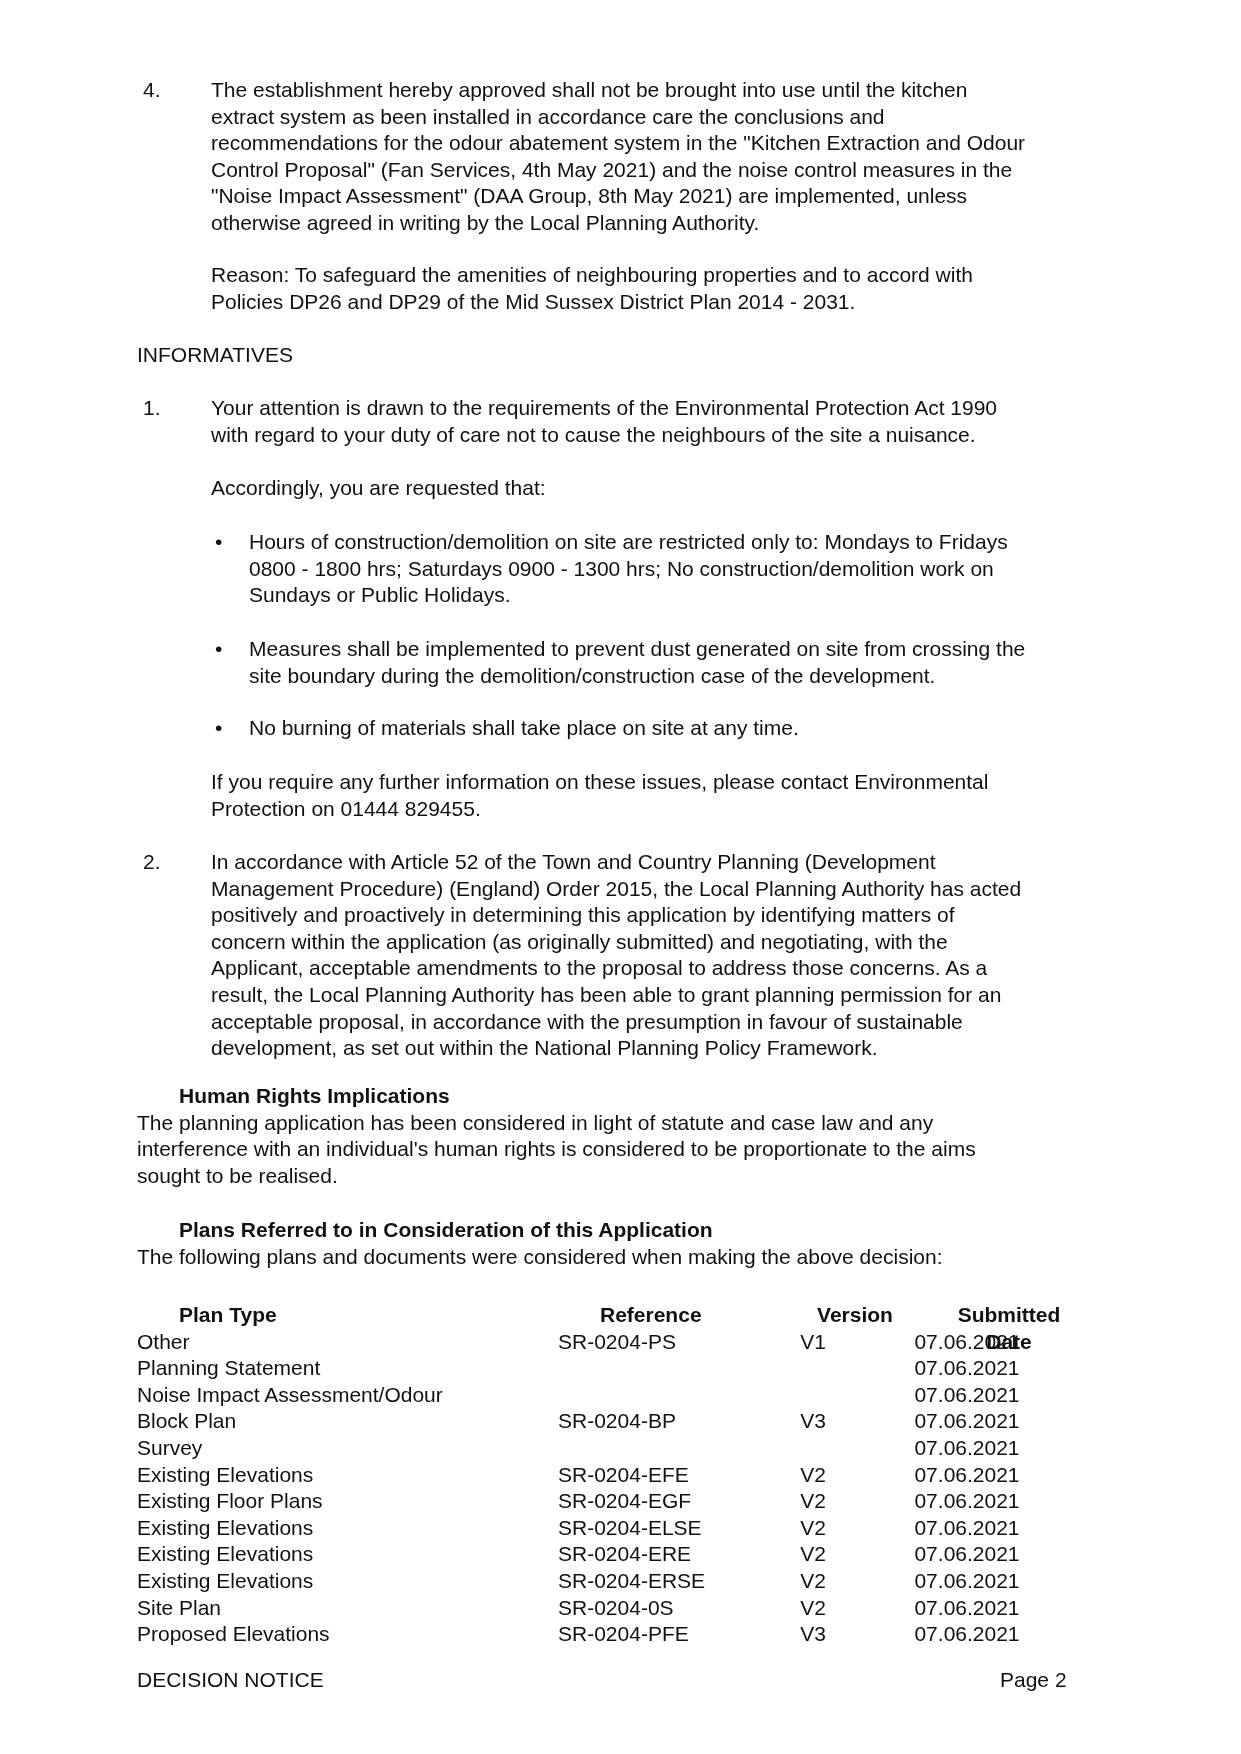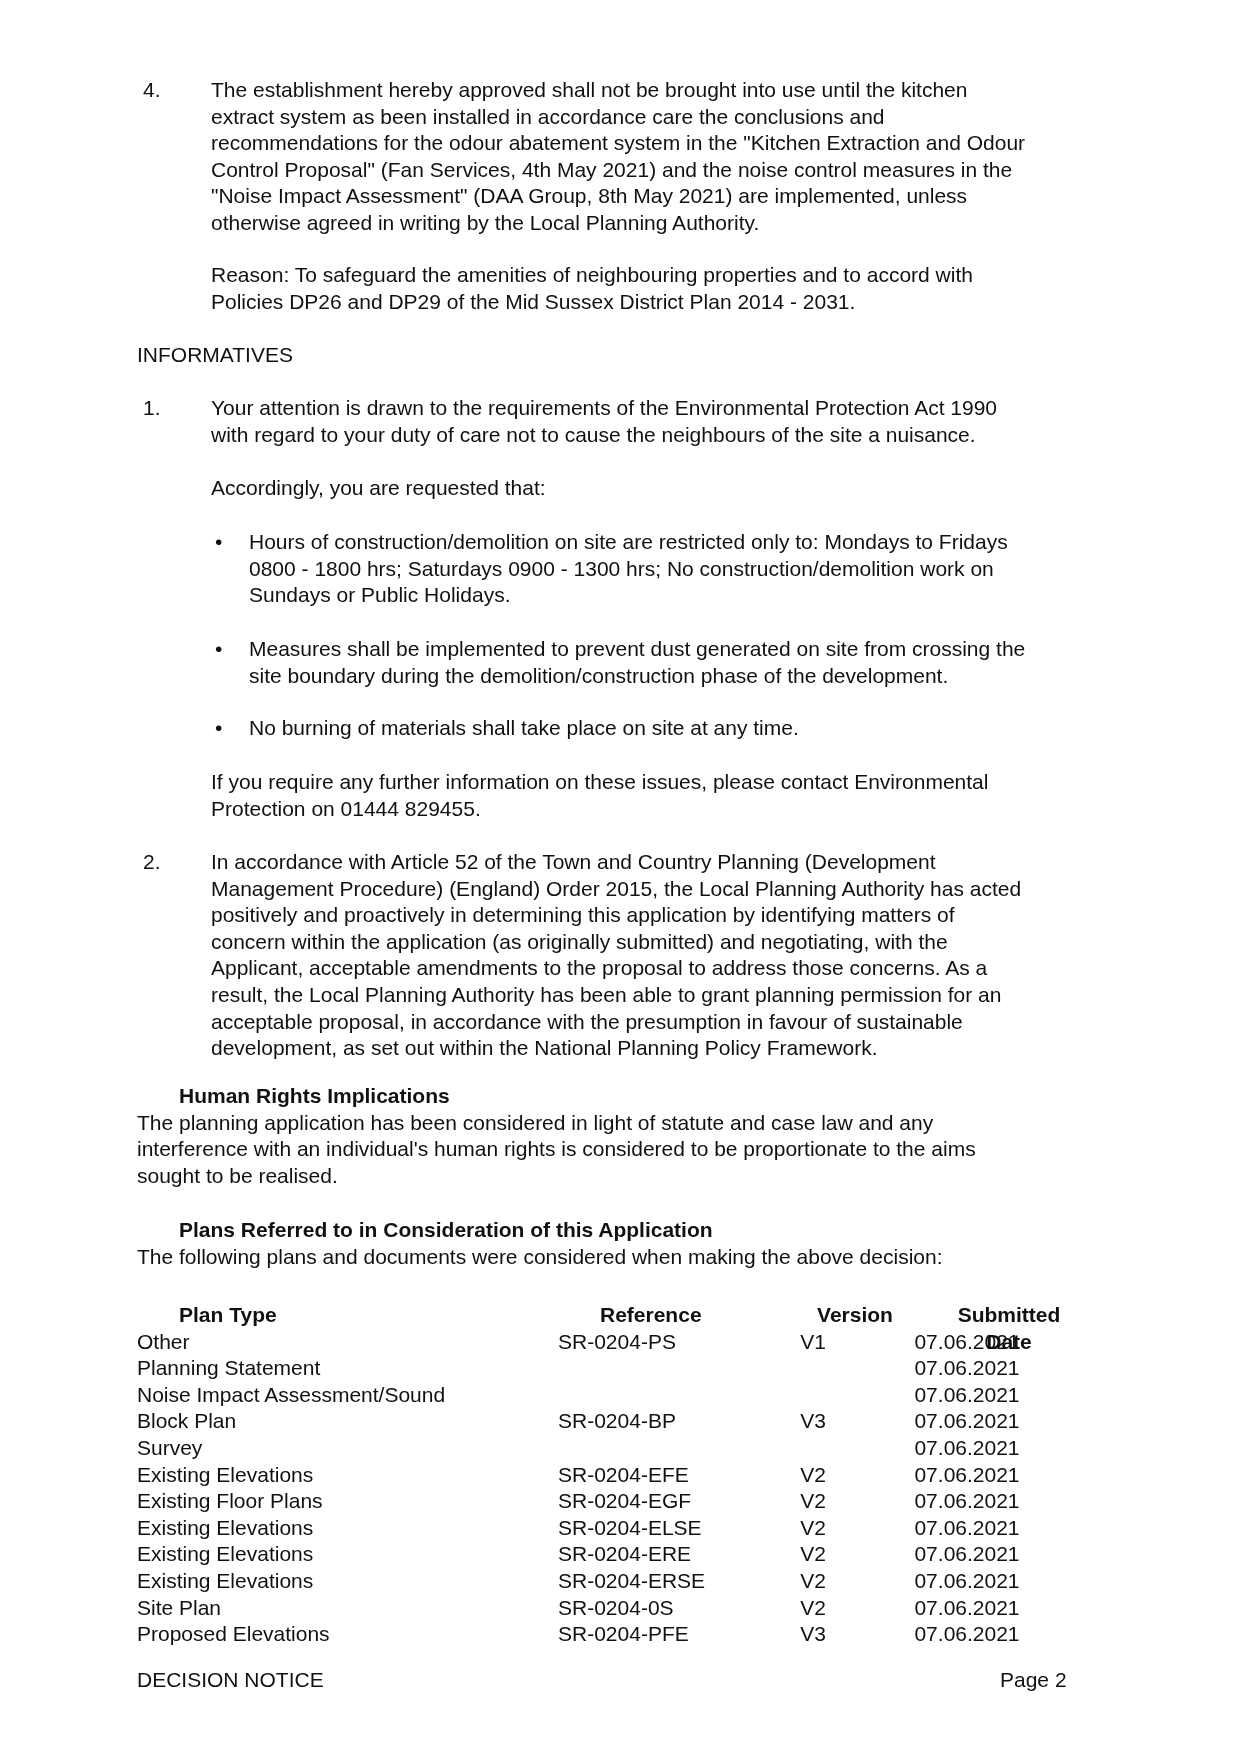--- a/index.html
+++ b/index.html
@@ -49,21 +49,21 @@
 <div class="bul" style="top:529px">•</div>
 <div class="btxt" style="top:529px">
   <p>Hours of construction/demolition on site are restricted only to: Mondays to Fridays</p>
   <p>0800 - 1800 hrs; Saturdays 0900 - 1300 hrs; No construction/demolition work on</p>
   <p>Sundays or Public Holidays.</p>
 </div>
 
 <div class="bul" style="top:636px">•</div>
 <div class="btxt" style="top:636px">
   <p>Measures shall be implemented to prevent dust generated on site from crossing the</p>
-  <p>site boundary during the demolition/construction phase of the development.</p>
+  <p>site boundary during the demolition/construction case of the development.</p>
 </div>
 
 <div class="bul" style="top:715px">•</div>
 <div class="btxt" style="top:715px">
   <p>No burning of materials shall take place on site at any time.</p>
 </div>
 
 <div class="txt" style="top:769px">
   <p>If you require any further information on these issues, please contact Environmental</p>
   <p>Protection on 01444 829455.</p>
@@ -107,21 +107,21 @@
         <span class="c3">V1</span>
         <span class="c4">07.06.2021</span>
       </div>
       <div class="row">
         <span class="c1">Planning Statement</span>
         <span class="c2"></span>
         <span class="c3"></span>
         <span class="c4">07.06.2021</span>
       </div>
       <div class="row">
-        <span class="c1">Noise Impact Assessment/Sound</span>
+        <span class="c1">Noise Impact Assessment/Odour</span>
         <span class="c2"></span>
         <span class="c3"></span>
         <span class="c4">07.06.2021</span>
       </div>
       <div class="row">
         <span class="c1">Block Plan</span>
         <span class="c2">SR-0204-BP</span>
         <span class="c3">V3</span>
         <span class="c4">07.06.2021</span>
       </div>

